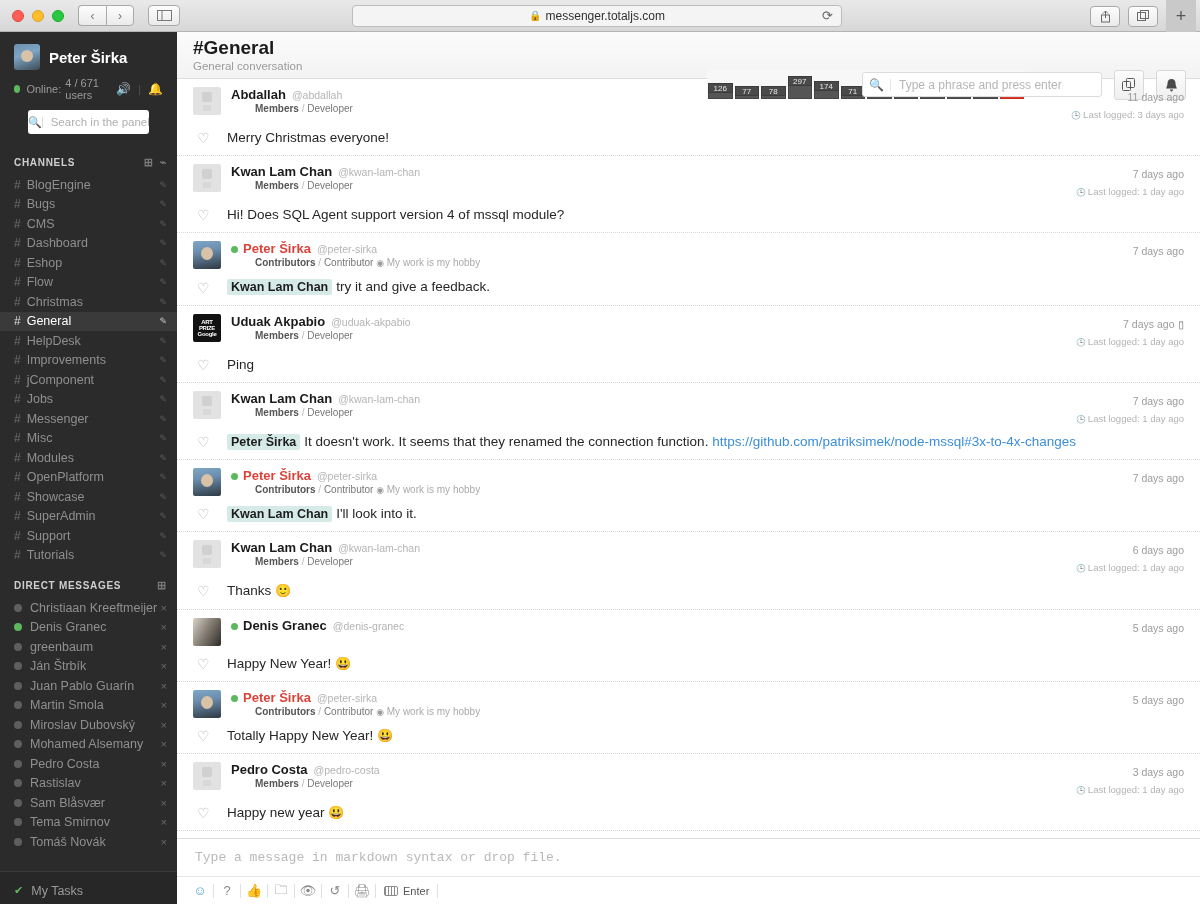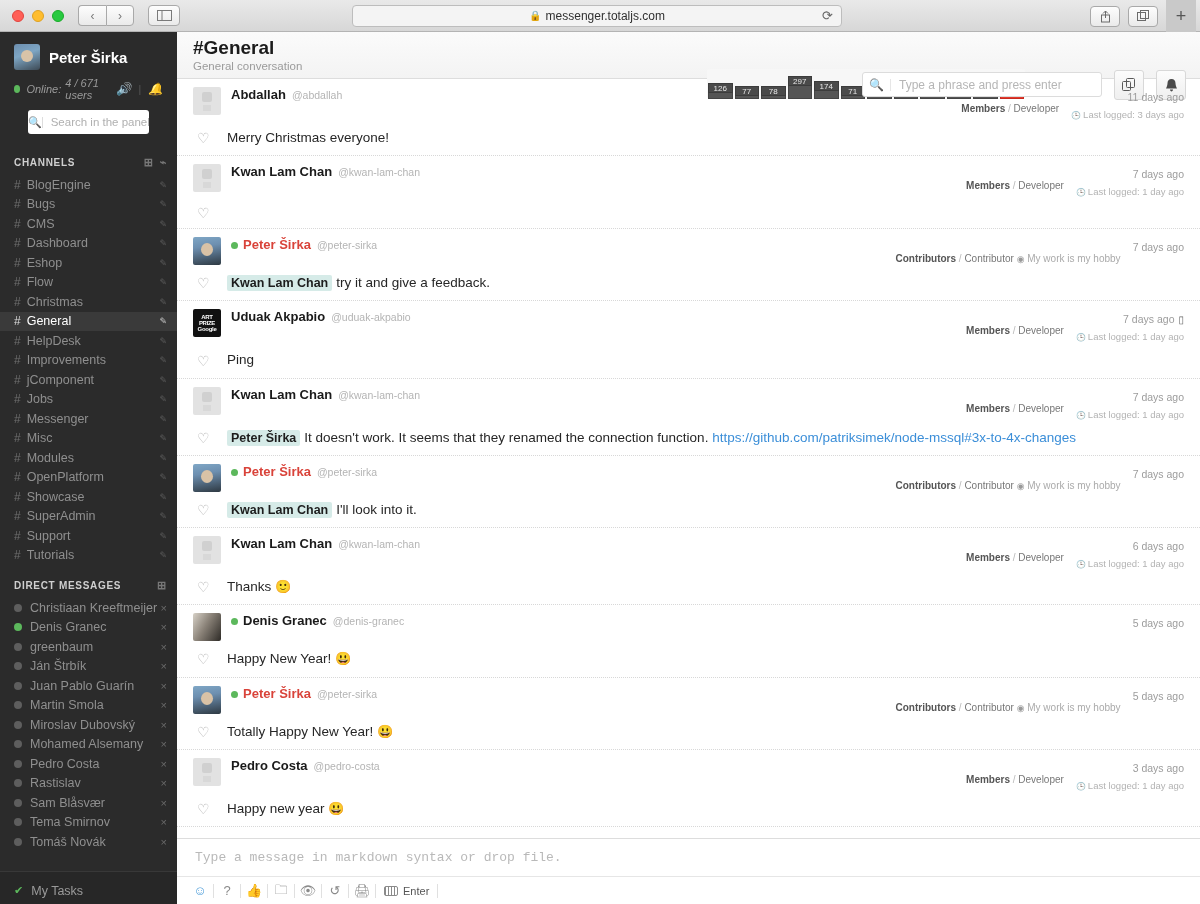--- a/index.html
+++ b/index.html
@@ -81,21 +81,21 @@
     flex-shrink: 0; position: relative; overflow: hidden;
   }
   .user-avatar::after {
     content: ''; position: absolute; left: 7px; top: 6px;
     width: 12px; height: 12px; border-radius: 50%;
     background: #d8c3a8;
   }
   .user-name { color: #fff; font-size: 15px; font-weight: bold; }
   .status-row {
     display: flex; align-items: center; margin-top: 7px;
-    font-size: 11px; color: #9a9a9a; font-style: italic;
+    font-size: 11px; color: #9a9a9a;
   }
   .online-dot {
     width: 8px; height: 8px; border-radius: 50%;
     background: #5cb85c; margin-right: 6px;
   }
   .status-icons { margin-left: auto; display: flex; align-items: center; gap: 7px; }
   .icon-speaker, .icon-bell2 { color: #e8a317; font-size: 12px; }
   .divider-v { color: #555; font-size: 11px; }
   .panel-search {
     margin: 9px 14px 0 14px; height: 24px;
@@ -242,21 +242,21 @@
   .msg-avatar.denis {
     background: linear-gradient(120deg,#d8d2c8 0%,#8a8278 45%,#2d2a26 100%);
   }
   .msg-avatar.uduak {
     background: #111; display:flex; align-items:center; justify-content:center;
   }
   .msg-avatar.uduak span {
     color:#fff; font-size:6px; font-weight:bold; line-height:1;
     text-align:center; letter-spacing:-0.3px;
   }
-  .msg-meta { flex: 1; min-width: 0; text-align: right; }
+  .msg-meta { flex: 1; min-width: 0; }
   .name-line { display: flex; align-items: baseline; }
   .m-name { font-size: 13px; font-weight: bold; color: #1a1a1a; }
   .m-name.red { color: #d9433a; }
   .pres-dot {
     width: 7px; height: 7px; border-radius: 50%; background: #5cb85c;
     display: inline-block; margin-right: 5px;
   }
   .m-handle { font-size: 10.5px; color: #b4b4b4; margin-left: 6px; }
   .m-role { font-size: 10px; color: #777; margin-top: 1px; padding-left: 24px; }
   .m-role b { font-weight: bold; color: #555; }
@@ -688,20 +688,21 @@
               </div>
               <div class="m-role"><b>Members</b> <span class="sep">/</span> <span>Developer</span></div>
             </div>
             <div class="m-times">
               <div><span class="m-time">7 days ago</span></div>
               <div class="m-logged"><span class="clk">🕒</span><span>Last logged: 1 day ago</span></div>
             </div>
           </div>
           <div class="msg-body">
             <span class="heart">♡</span>
+            <span class="msg-text"><span>Hi! Does SQL Agent support version 4 of mssql module?</span></span>
           </div>
         </div>
         <div class="msg">
           <div class="msg-head">
             <div class="msg-avatar peter"></div>
             <div class="msg-meta">
               <div class="name-line">
                 <span class="pres-dot"></span>
                 <span class="m-name red">Peter Širka</span>
                 <span class="m-handle">@peter-sirka</span>

